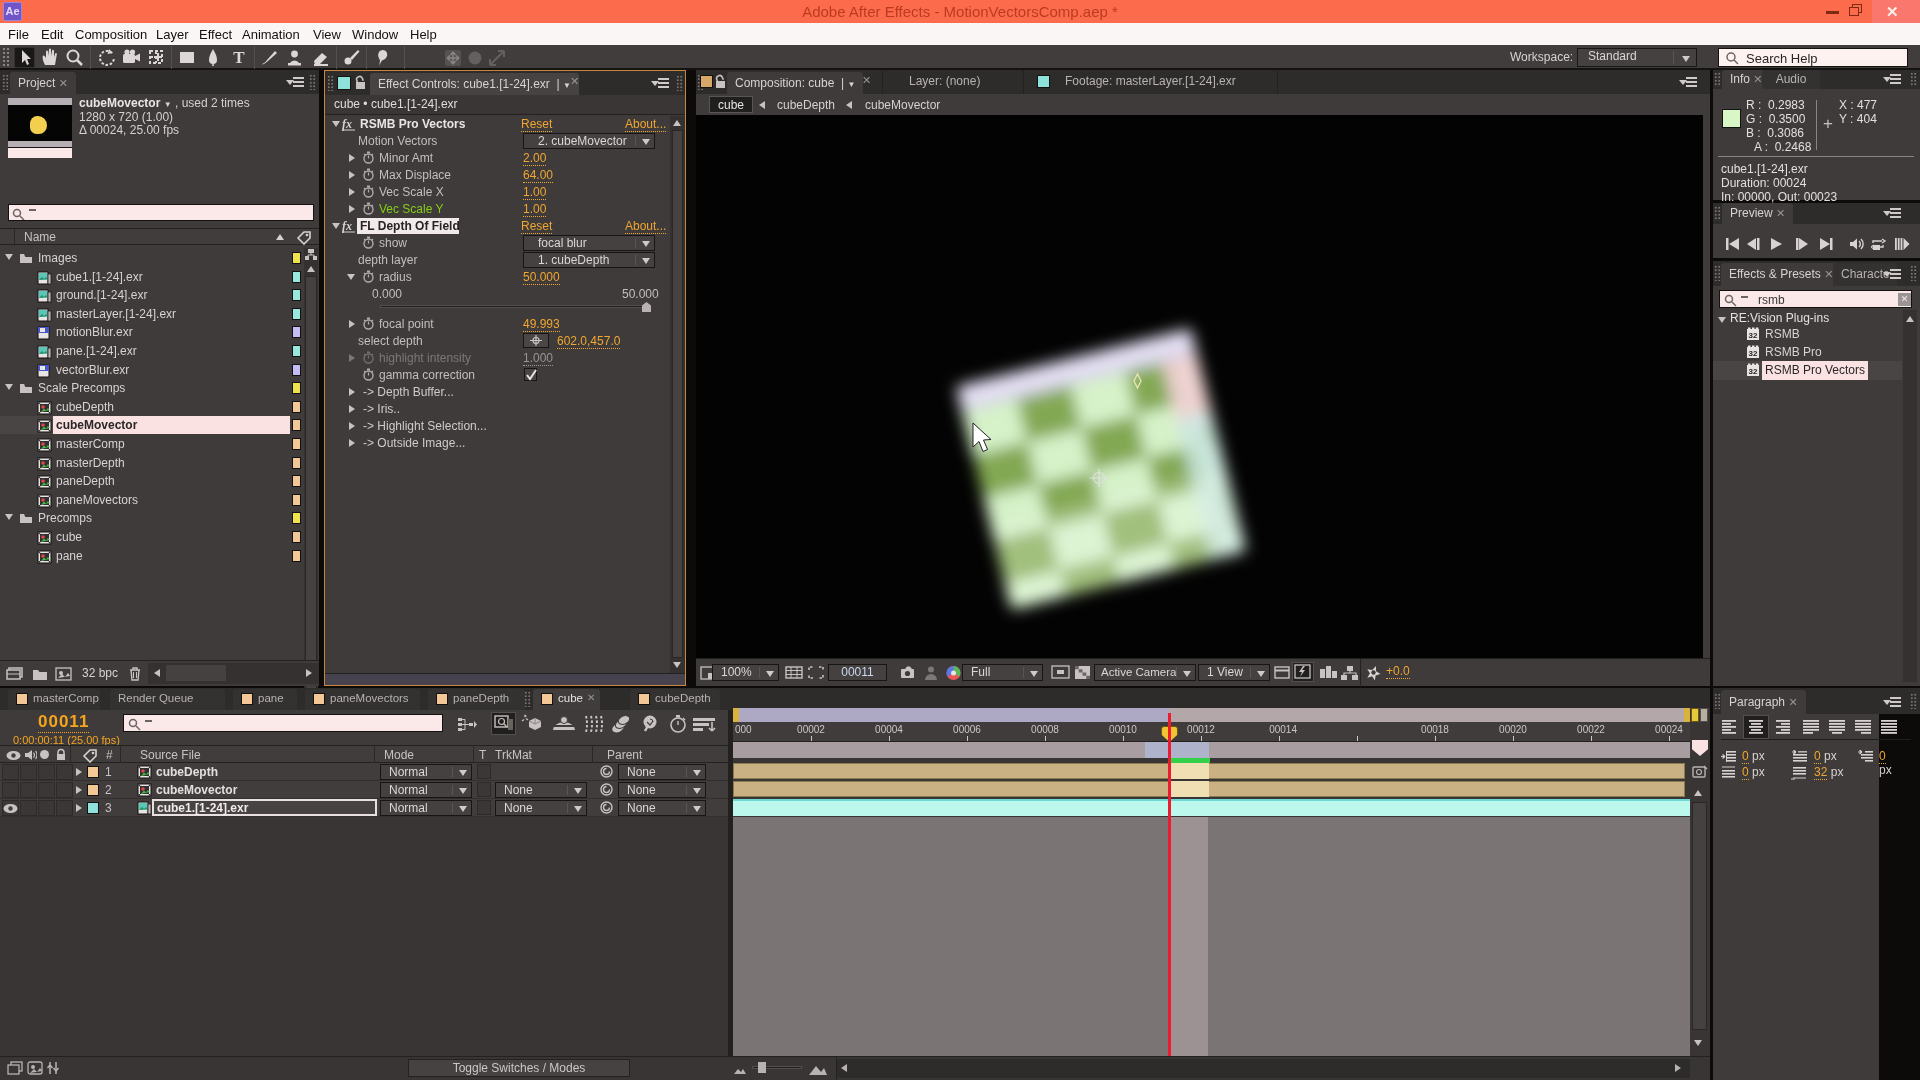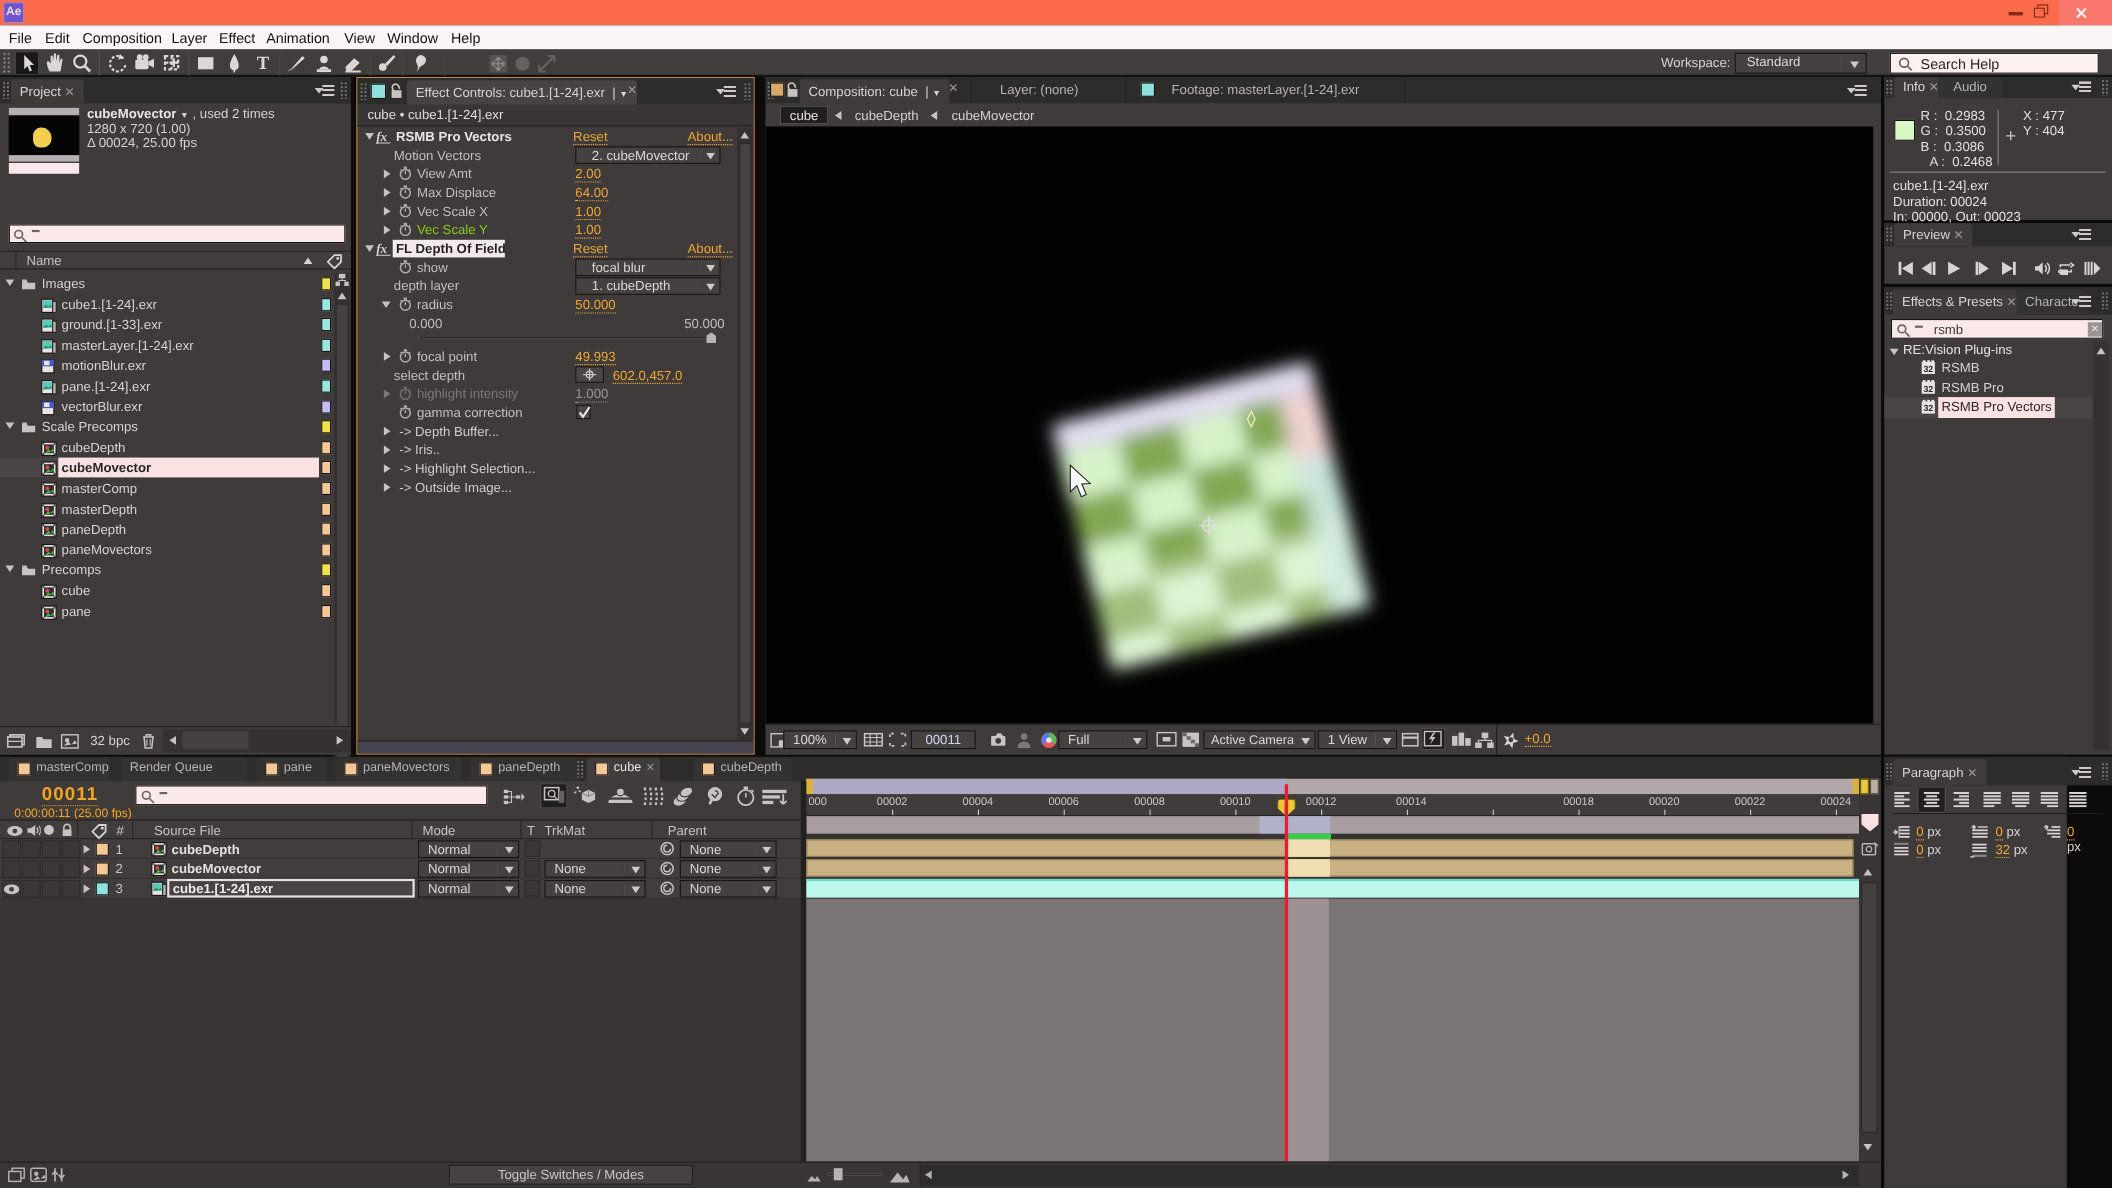--- a/index.html
+++ b/index.html
@@ -16,20 +16,21 @@
 .orange{color:#F0A630;}
 .chip{position:absolute;width:9px;height:12px;border:1px solid #141111;}
 .tri-r{position:absolute;width:0;height:0;border-top:4px solid transparent;border-bottom:4px solid transparent;border-left:6px solid #C8C2C2;}
 .tri-d{position:absolute;width:0;height:0;border-left:4px solid transparent;border-right:4px solid transparent;border-top:6px solid #C8C2C2;}
 .tri-u{position:absolute;width:0;height:0;border-left:4px solid transparent;border-right:4px solid transparent;border-bottom:6px solid #C8C2C2;}
 </style></head><body>
 
 <div class="abs" style="left:0;top:0;width:1920px;height:23px;background:#FB6B4C;">
   <div class="abs" style="left:1872px;top:0;width:48px;height:23px;background:#F9776C;"></div>
   <div class="abs" style="left:3px;top:2px;width:19px;height:19px;background:#6F55C8;border:1px solid #9B86DF;border-radius:2px;color:#E6D8F4;font-weight:bold;font-size:11px;text-align:center;line-height:17px;">Ae</div>
+  <div class="abs" style="left:0;top:3px;width:1920px;text-align:center;color:#BC3B20;font-size:15px;">Adobe After Effects - MotionVectorsComp.aep *</div>
   <div class="abs" style="left:1826px;top:11px;width:13px;height:3px;background:#7E2A12;"></div>
   <div class="abs" style="left:1852px;top:4px;width:10px;height:9px;border:1.5px solid #7E2A12;"></div>
   <div class="abs" style="left:1849px;top:7px;width:10px;height:9px;border:1.5px solid #7E2A12;background:#FB6B4C;"></div>
   <div class="abs" style="left:1886px;top:3px;color:#FDEFEA;font-size:15px;font-weight:bold;">✕</div>
 </div>
 <div class="abs" style="left:0;top:23px;width:1920px;height:22px;background:#FAF6F6;color:#141010;font-size:13px;">
 <span class="abs" style="left:8px;top:4px;">File</span>
 <span class="abs" style="left:41px;top:4px;">Edit</span>
 <span class="abs" style="left:75px;top:4px;">Composition</span>
 <span class="abs" style="left:156px;top:4px;">Layer</span>
@@ -167,21 +168,21 @@
         <rect x="11" y="3" width="3" height="10" fill="#B8B4B4" stroke="#141111" stroke-width=".7"></rect>
       </svg></div>
 <span class="abs" style="left:56px;top:199.6px;color:#D8D2D2;">cube1.[1-24].exr</span>
 <div class="chip" style="left:292px;top:200.6px;background:#98E8E0;"></div>
 <div class="abs" style="left:37px;top:219.2px;"><svg width="15" height="14">
         <rect x="1" y="1" width="10" height="12" fill="#E8E4E4" stroke="#141111" stroke-width="1"></rect>
         <rect x="2" y="2" width="8" height="7" fill="#58C8B8"></rect>
         <path d="M2 9 l3-3 2 2 2-2 1 2" fill="#2A8868"></path>
         <rect x="11" y="3" width="3" height="10" fill="#B8B4B4" stroke="#141111" stroke-width=".7"></rect>
       </svg></div>
-<span class="abs" style="left:56px;top:218.2px;color:#D8D2D2;">ground.[1-33].exr</span>
+<span class="abs" style="left:56px;top:218.2px;color:#D8D2D2;">ground.[1-24].exr</span>
 <div class="chip" style="left:292px;top:219.2px;background:#98E8E0;"></div>
 <div class="abs" style="left:37px;top:237.79999999999998px;"><svg width="15" height="14">
         <rect x="1" y="1" width="10" height="12" fill="#E8E4E4" stroke="#141111" stroke-width="1"></rect>
         <rect x="2" y="2" width="8" height="7" fill="#58C8B8"></rect>
         <path d="M2 9 l3-3 2 2 2-2 1 2" fill="#2A8868"></path>
         <rect x="11" y="3" width="3" height="10" fill="#B8B4B4" stroke="#141111" stroke-width=".7"></rect>
       </svg></div>
 <span class="abs" style="left:56px;top:236.79999999999998px;color:#D8D2D2;">masterLayer.[1-24].exr</span>
 <div class="chip" style="left:292px;top:237.79999999999998px;background:#98E8E0;"></div>
 <div class="abs" style="left:37px;top:256.4px;"><svg width="15" height="14">
@@ -381,21 +382,21 @@
 <span class="abs" style="left:33px;top:63px;color:#C4BEBE;">Motion Vectors</span>
 <div class="dd" style="left:198px;top:62px;width:132px;height:16px;"><span style="margin-left:14px;">2. cubeMovector</span><div class="sep"></div><div class="ar"></div></div>
 <div class="tri-r" style="left:24px;top:83px;"></div>
 <div class="abs" style="left:37px;top:80px;"><svg width="13" height="13">
         <circle cx="6.5" cy="7.5" r="4.5" fill="none" stroke="#B0AAAA" stroke-width="1.4"></circle>
         <rect x="5" y="0.5" width="3" height="2" fill="#B0AAAA"></rect>
         <line x1="6.5" y1="7.5" x2="6.5" y2="4.5" stroke="#B0AAAA" stroke-width="1.2"></line>
         <line x1="2" y1="3" x2="3.5" y2="4.2" stroke="#B0AAAA" stroke-width="1.2"></line>
         <line x1="11" y1="3" x2="9.5" y2="4.2" stroke="#B0AAAA" stroke-width="1.2"></line>
       </svg></div>
-<span class="abs" style="left:54px;top:80px;color:#C4BEBE;">View Amt</span>
+<span class="abs" style="left:54px;top:80px;color:#C4BEBE;">Minor Amt</span>
 <span class="abs" style="left:198px;top:80px;color:#F0A630;border-bottom:1px dotted #F0A630;">2.00</span>
 <div class="tri-r" style="left:24px;top:100px;"></div>
 <div class="abs" style="left:37px;top:97px;"><svg width="13" height="13">
         <circle cx="6.5" cy="7.5" r="4.5" fill="none" stroke="#B0AAAA" stroke-width="1.4"></circle>
         <rect x="5" y="0.5" width="3" height="2" fill="#B0AAAA"></rect>
         <line x1="6.5" y1="7.5" x2="6.5" y2="4.5" stroke="#B0AAAA" stroke-width="1.2"></line>
         <line x1="2" y1="3" x2="3.5" y2="4.2" stroke="#B0AAAA" stroke-width="1.2"></line>
         <line x1="11" y1="3" x2="9.5" y2="4.2" stroke="#B0AAAA" stroke-width="1.2"></line>
       </svg></div>
 <span class="abs" style="left:54px;top:97px;color:#C4BEBE;">Max Displace</span>

